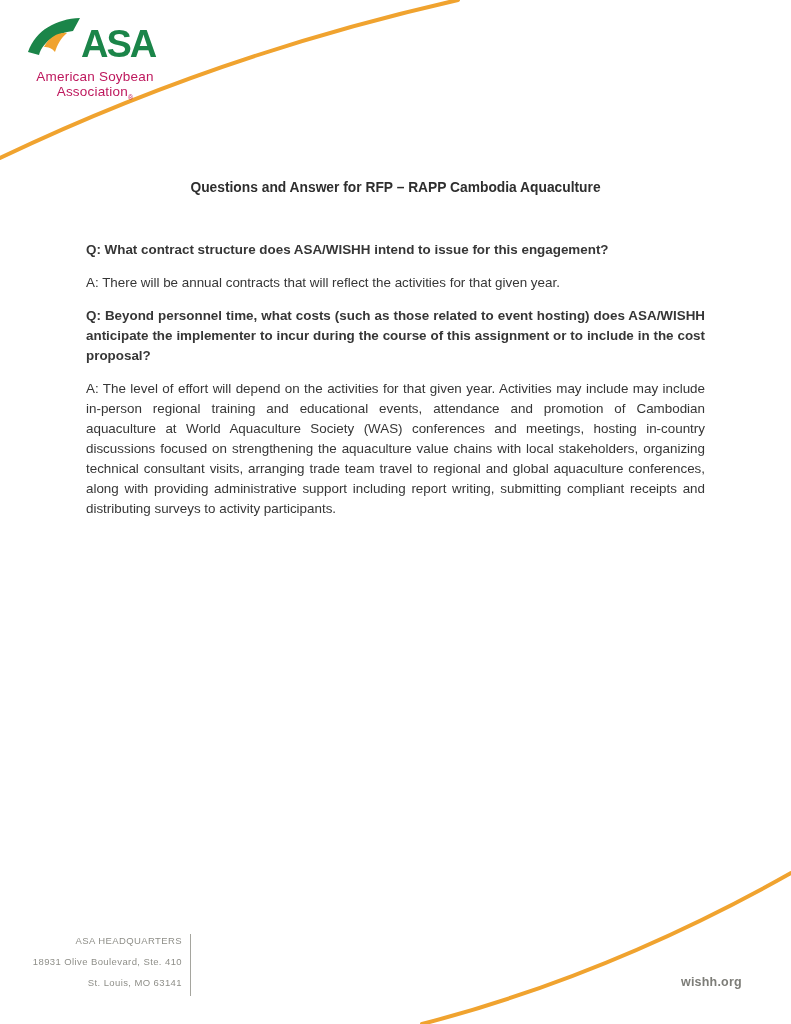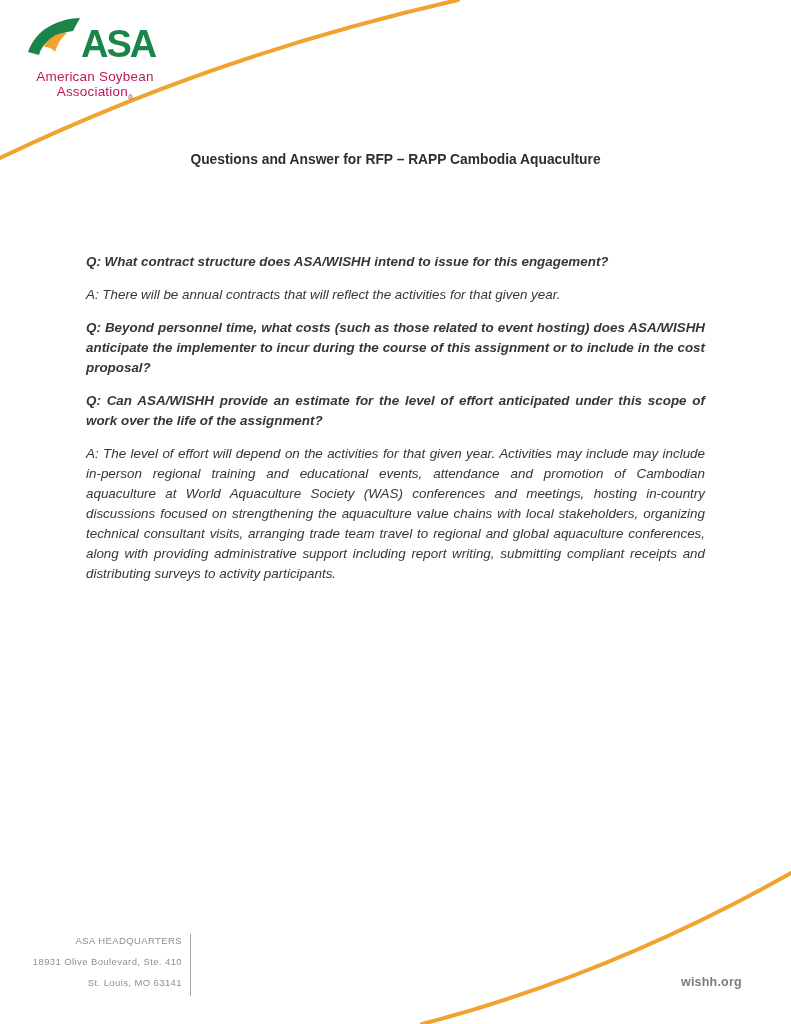--- a/index.html
+++ b/index.html
@@ -16,24 +16,24 @@
   .asa-tagline { color:#be185d; font-size:13.5px; line-height:14.5px; font-weight:400; letter-spacing:0.2px; }
   .asa-tagline .reg { font-size:7px; vertical-align:sub; }
 
   
   .wishh-logo { position:absolute; right:44px; top:33px; width:134px; text-align:center; }
   .wishh-word { color:#1b8549; font-weight:bold; font-size:29px; letter-spacing:1px; line-height:30px; }
   .wishh-tagline { color:#1b8549; font-weight:bold; font-size:7.5px; line-height:9.5px; letter-spacing:0.3px; margin-top:2px; }
 
   
   .doc-title {
-    position:absolute; left:86px; top:152px; width:619px;
+    position:absolute; left:86px; top:180px; width:619px;
     text-align:center; font-weight:bold; font-size:13.8px; color:#2e2e2e;
   }
-  .content { position:absolute; left:86px; top:252px; width:619px; color:#363636;font-style:italic; }
+  .content { position:absolute; left:86px; top:240px; width:619px; color:#363636; }
   .content p { font-size:13.4px; line-height:20px; text-align:justify; margin:0 0 13px 0; }
   .content p.q { font-weight:bold; }
 
   
   .footer-address {
     position:absolute; left:28px; top:930px; width:154px;
     text-align:right; color:#8f8f89; font-size:9.5px; line-height:21px; letter-spacing:0.4px;
   }
   .footer-rule { position:absolute; left:190px; top:934px; width:1px; height:62px; background:#a5a59e; }
   .footer-site { position:absolute; left:681px; top:975px; font-weight:bold; font-size:12.5px; color:#7d7d78; letter-spacing:0.2px; }
@@ -60,21 +60,20 @@
 
 
   <div class="doc-title">Questions and Answer for RFP – RAPP Cambodia Aquaculture</div>
 
   <div class="content">
     <p class="q">Q: What contract structure does ASA/WISHH intend to issue for this engagement?</p>
     <p class="a">A: There will be annual contracts that will reflect the activities for that given year.</p>
 
     <p class="q">Q: Beyond personnel time, what costs (such as those related to event hosting) does ASA/WISHH anticipate the implementer to incur during the course of this assignment or to include in the cost proposal?</p>
 
-    <p class="q">Q: Can ASA/WISHH provide an estimate for the level of effort anticipated under this scope of work over the life of the assignment?</p>
     <p class="a">A: The level of effort will depend on the activities for that given year.  Activities may include may include in-person regional training and educational events, attendance and promotion of Cambodian aquaculture at World Aquaculture Society (WAS) conferences and meetings, hosting in-country discussions focused on strengthening the aquaculture value chains with local stakeholders, organizing technical consultant visits, arranging trade team travel to regional and global aquaculture conferences, along with providing administrative support including report writing, submitting compliant receipts and distributing surveys to activity participants.</p>
   </div>
 
   <div class="footer-address">
     <div>ASA HEADQUARTERS</div>
     <div>18931 Olive Boulevard, Ste. 410</div>
     <div>St. Louis, MO 63141</div>
   </div>
   <div class="footer-rule"></div>
   <div class="footer-site">wishh.org</div>

